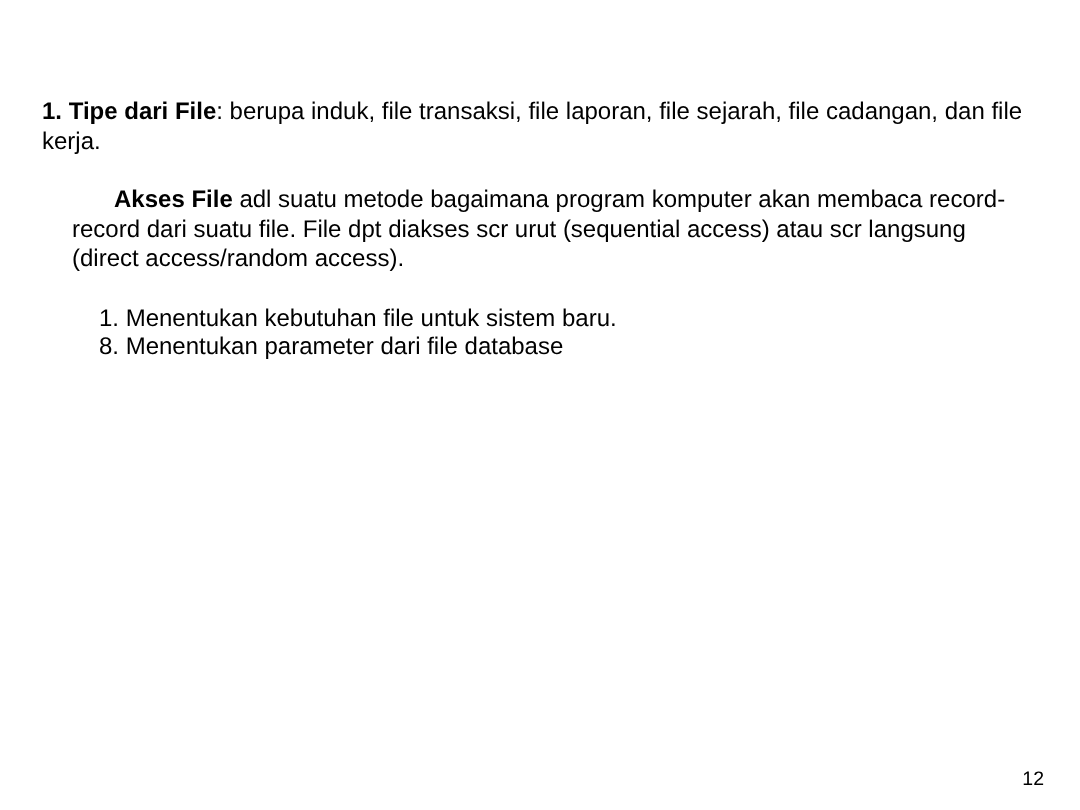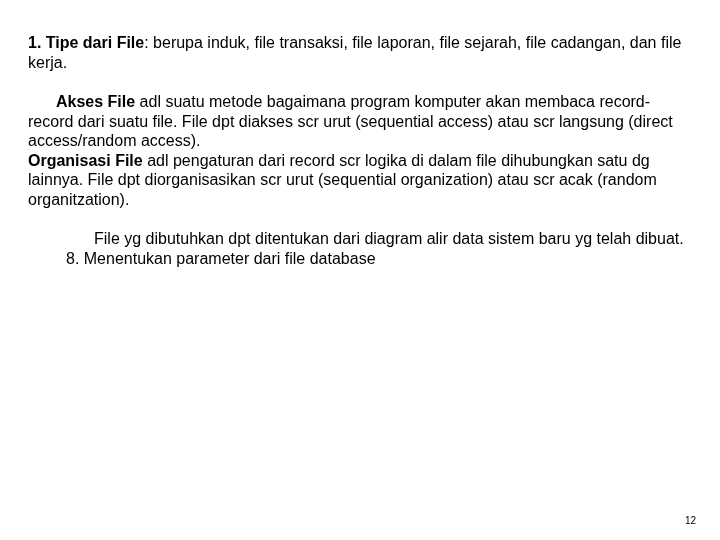--- a/index.html
+++ b/index.html
@@ -8,59 +8,56 @@
     width: 720px;
     height: 540px;
     background: #ffffff;
     font-family: Arial, Helvetica, sans-serif;
     color: #000000;
   }
   .page {
     box-sizing: border-box;
     width: 720px;
     height: 540px;
-    padding: 33px 28px 0 28px;
+    padding: 65px 28px 0 28px;
     position: relative;
   }
   .block {
     font-size: 16px;
     line-height: 1.22;
     margin-bottom: 20px;
   }
   .bold { font-weight: 700; }
   .indent1 { padding-left: 38px; }
   .indent2 { padding-left: 66px; }
   .lead-indent { text-indent: 28px; }
   .page-num {
     position: absolute;
     right: 24px;
     bottom: 14px;
-    font-size: 10px;
+    font-size: 13px;
   }
 </style>
 </head>
 <body>
 
 <div class="page">
 
   <div class="block">
     <span class="bold">1. Tipe dari File</span><span>: berupa induk, file transaksi, file laporan, file sejarah, file cadangan, dan file kerja.</span>
   </div>
 
   <div class="block">
     <div>
-      <span class="lead-indent" style="display:inline-block;">
+      <span class="lead-indent" style="display:inline-block;margin-left:20px;">
         <span class="bold">Akses File</span><span> adl suatu metode bagaimana program komputer akan membaca record-record dari suatu file. File dpt diakses scr urut (sequential access) atau scr langsung (direct access/random access).</span>
       </span>
-    </div>
-    <div>
-      <span class="bold"> Organisasi File</span><span> adl pengaturan dari record scr logika di dalam file dihubungkan satu dg lainnya. File dpt diorganisasikan scr urut (sequential organization) atau scr acak (random organitzation).</span>
     </div>
   </div>
 
   <div class="block">
-    <div class="indent2">File yg dibutuhkan dpt ditentukan dari diagram alir data sistem baru yg telah dibuat.</div>
+    <div class="indent1">1. Menentukan kebutuhan file untuk  sistem baru.</div>
     <div class="indent1">8. Menentukan parameter dari file database</div>
   </div>
 
   <div class="page-num">12</div>
 
 </div>
 
 </body></html>

